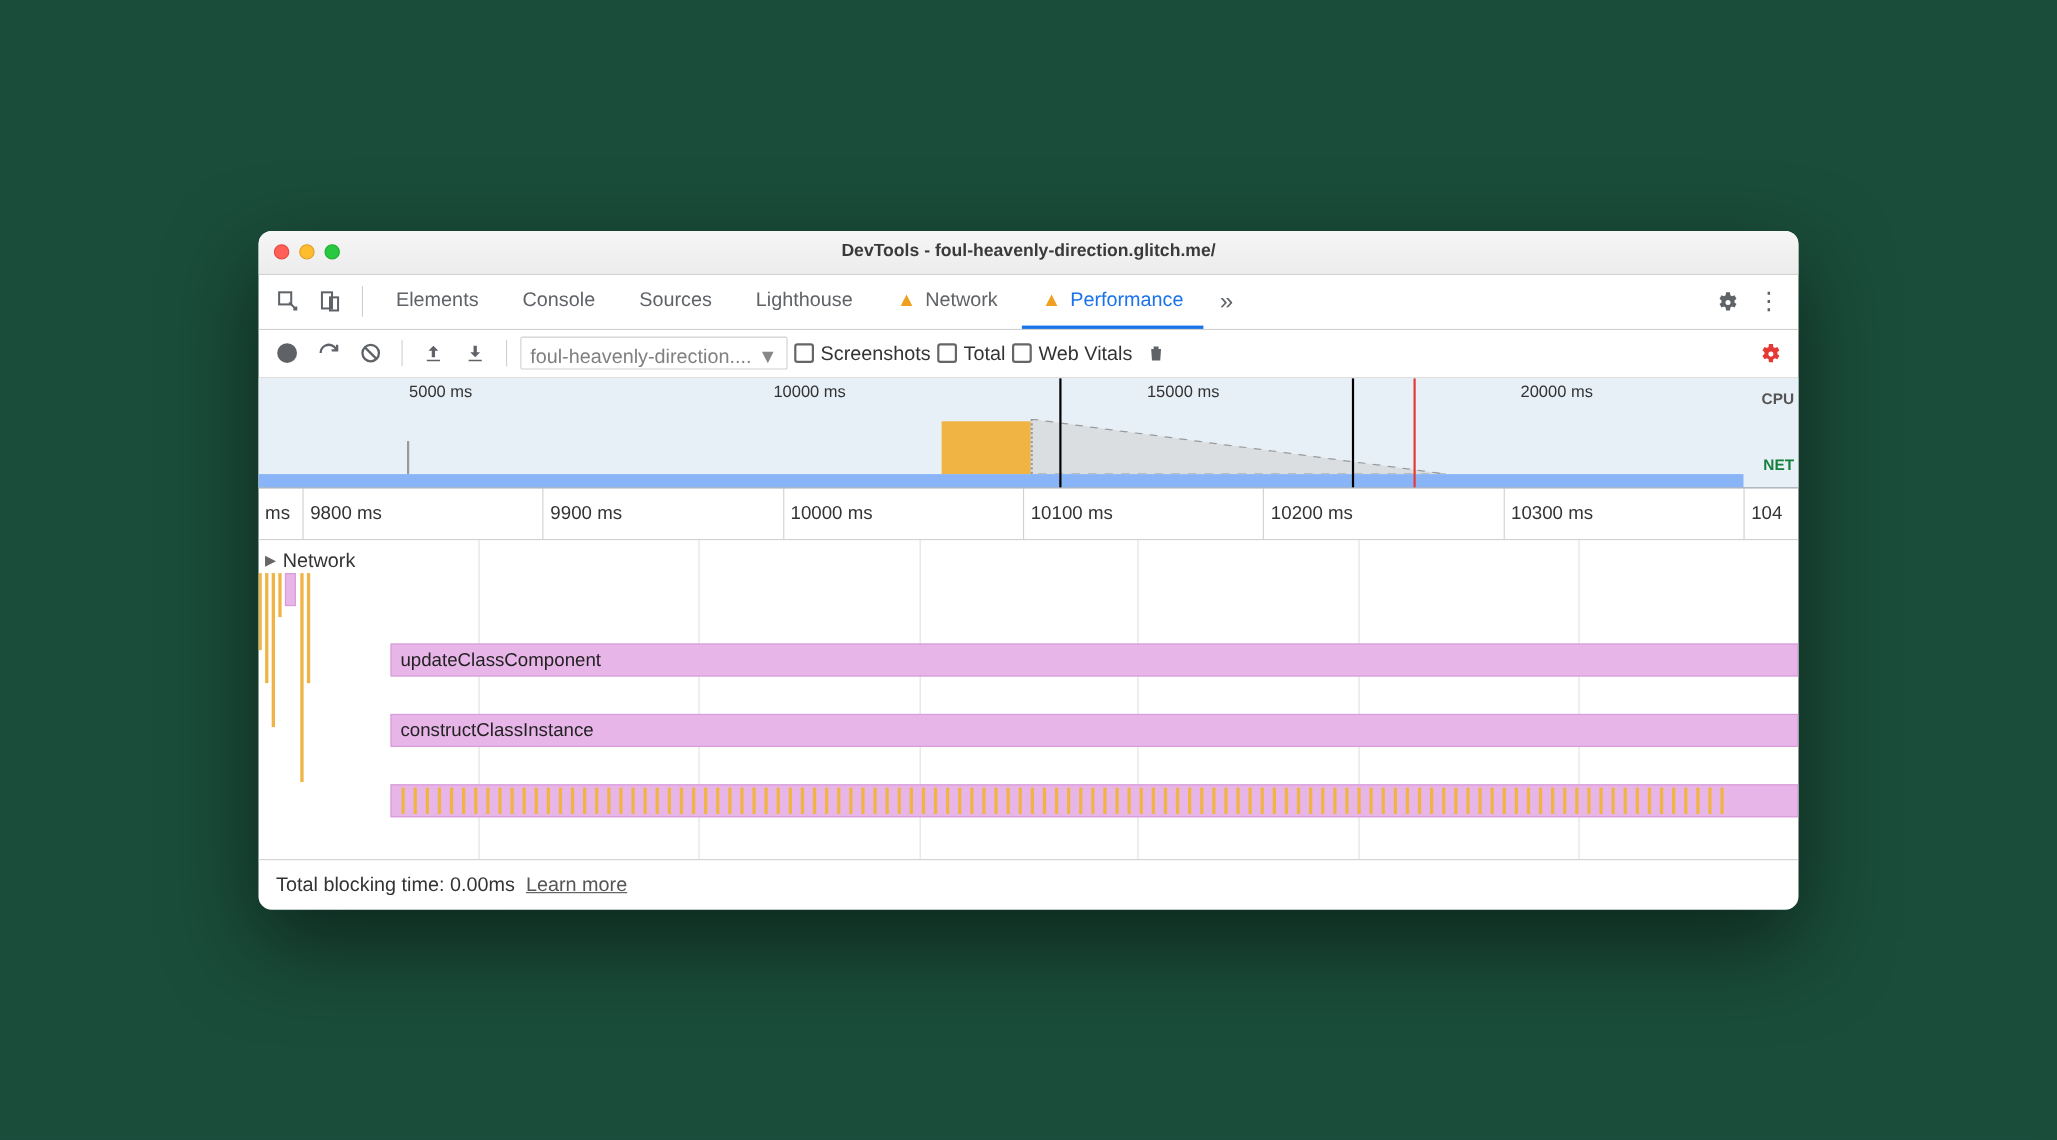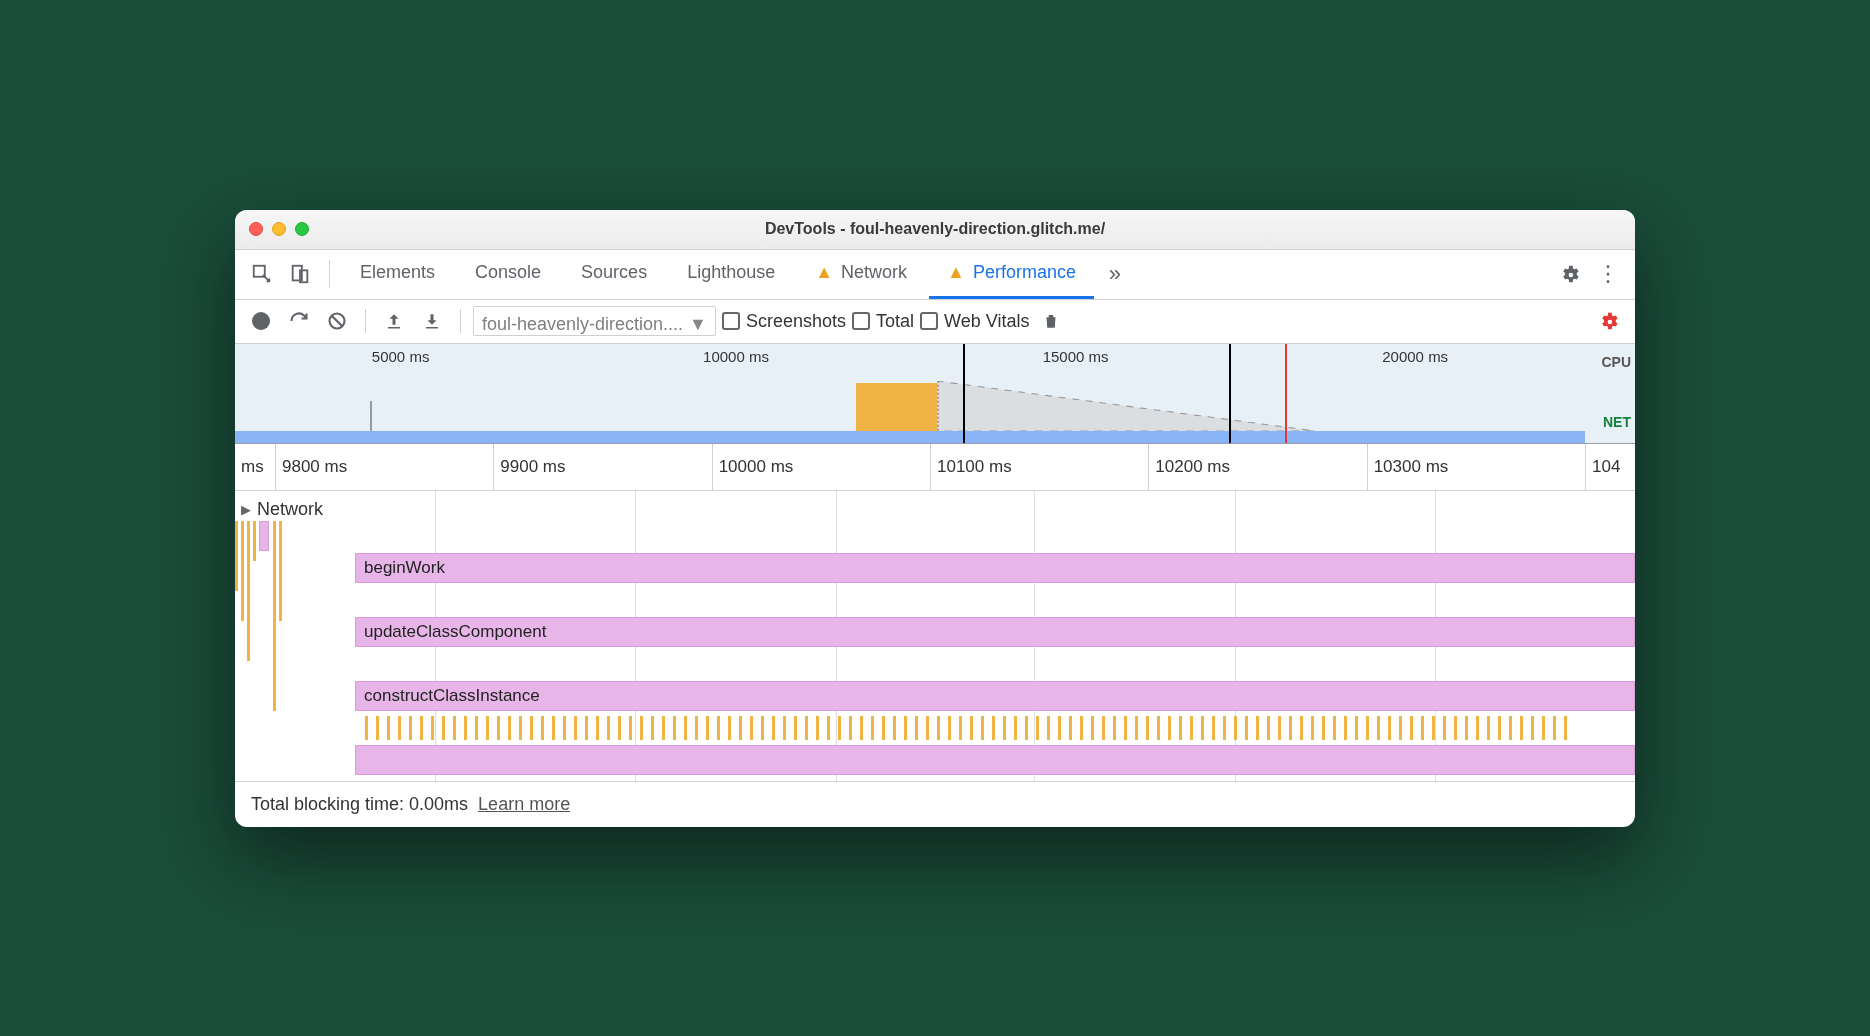--- a/index.html
+++ b/index.html
@@ -231,25 +231,20 @@
 
     <div class="flame">
       <div class="ybar" style="left:0; top:0; height:70px; width:3px;"></div>
       <div class="ybar" style="left:6px; top:0; height:100px; width:3px;"></div>
       <div class="ybar" style="left:12px; top:0; height:140px; width:3px;"></div>
       <div class="ybar" style="left:18px; top:0; height:40px; width:3px;"></div>
       <div class="bar" style="left:24px; top:0; width:10px; padding:0;"></div>
       <div class="ybar" style="left:38px; top:0; height:190px; width:3px;"></div>
       <div class="ybar" style="left:44px; top:0; height:100px; width:3px;"></div>
 
-      <div class="flame-row" style="top:32px;">
-        <div class="bar" style="left:120px; right:0;">
-            <span>beginWork</span>
-          </div>
-      </div>
       <div class="flame-row" style="top:64px;">
         <div class="bar" style="left:120px; right:0;">
             <span>updateClassComponent</span>
           </div>
       </div>
       <div class="flame-row" style="top:96px;">
         <div class="bar" style="left:120px; right:0;">
             <span>constructClassInstance</span>
           </div>
       </div>

